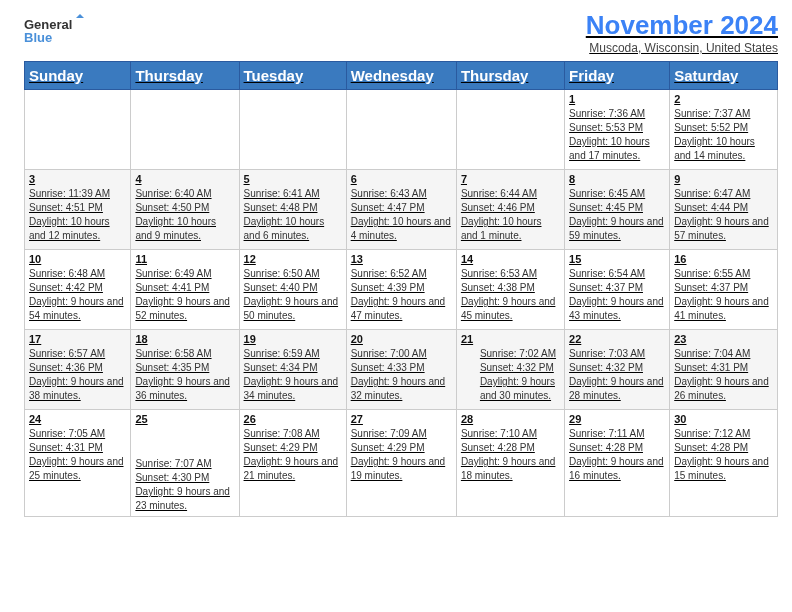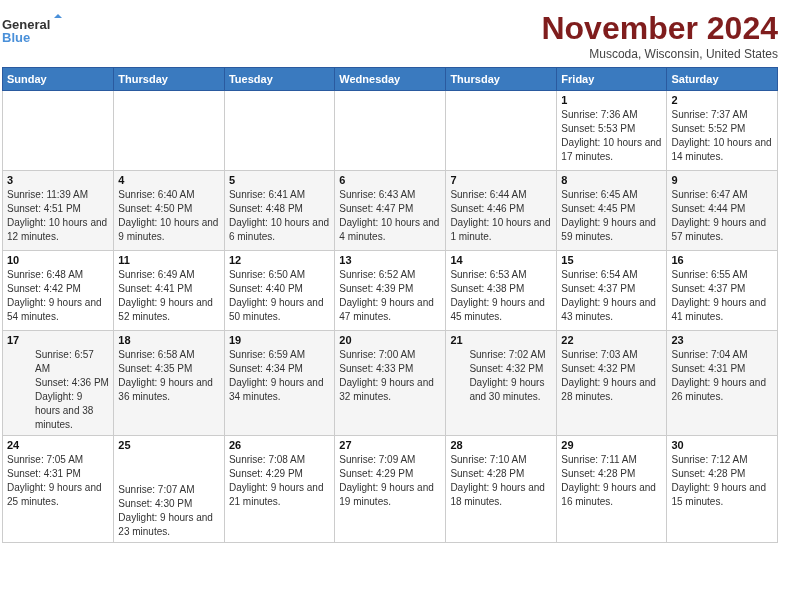--- a/index.html
+++ b/index.html
@@ -7,55 +7,56 @@
       font-family: Arial, sans-serif;
       background: #fff;
       width: 792px;
       height: 612px;
       overflow: hidden;
     }
     .page {
       width: 792px;
       height: 612px;
       background: #fff;
-      padding: 10px 14px 10px 2px;
+      padding: 10px 14px 10px 24px;
+      text-decoration: underline;
     }
     .header-area {
       display: flex;
       justify-content: space-between;
       align-items: flex-start;
       margin-bottom: 6px;
     }
     .logo {
       display: flex;
       align-items: center;
       gap: 4px;
       margin-top: 4px;
     }
     .title-area {
       text-align: right;
     }
     .main-title {
-      font-size: 32px;
+      font-size: 26px;
       font-weight: bold;
-      color: #7f1d1d;
+      color: #3b82f6;
     }
     .subtitle {
       font-size: 12px;
       color: #444;
     }
     .calendar {
       width: 100%;
       border-collapse: collapse;
       font-size: 10px;
     }
     .calendar thead th {
       background: #3a7abf;
       color: #fff;
-      font-size: 11px;
+      font-size: 15px;
       font-weight: bold;
       padding: 5px 4px;
       text-align: left;
       border: 1px solid #2a5a9f;
     }
     .calendar tbody td {
       border: 1px solid #ccc;
       vertical-align: top;
       padding: 3px 4px;
       width: 113px;
@@ -214,21 +215,21 @@
           <td>
             <div class="day-number">16</div>
             <div class="day-info" style="white-space: pre-line;">Sunrise: 6:55 AM
 Sunset: 4:37 PM
 Daylight: 9 hours and 41 minutes.</div>
           </td>
         </tr>
         <tr>
           <td>
             <div class="day-number">17</div>
-            <div class="day-info" style="white-space: pre-line; margin-left: 28px;">Sunrise: 6:57 AM
+            <div class="day-info" style="white-space: pre-line;">Sunrise: 6:57 AM
 Sunset: 4:36 PM
 Daylight: 9 hours and 38 minutes.</div>
           </td>
           <td>
             <div class="day-number">18</div>
             <div class="day-info" style="white-space: pre-line;">Sunrise: 6:58 AM
 Sunset: 4:35 PM
 Daylight: 9 hours and 36 minutes.</div>
           </td>
           <td>

